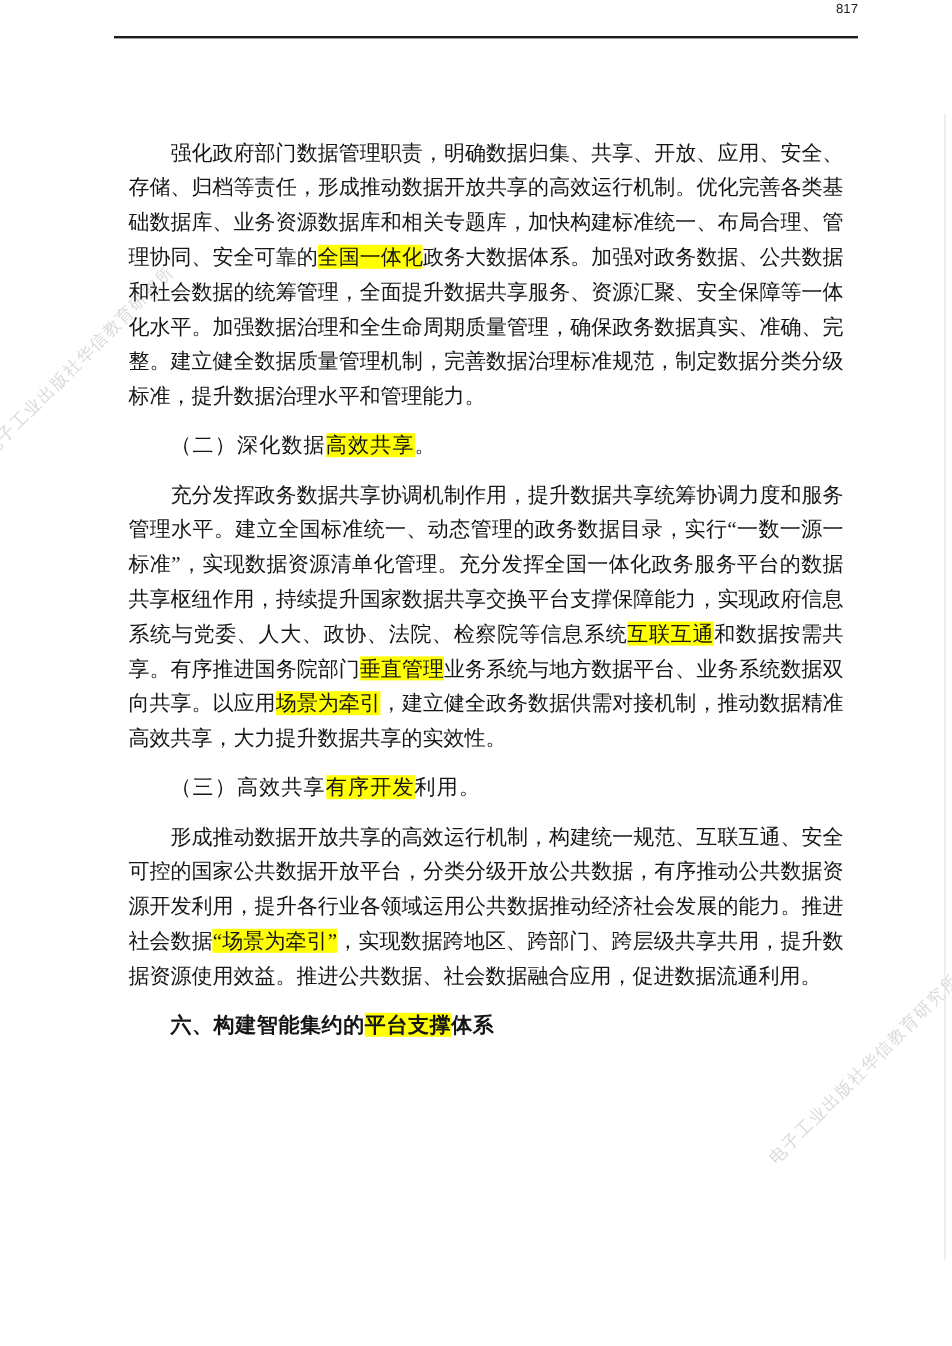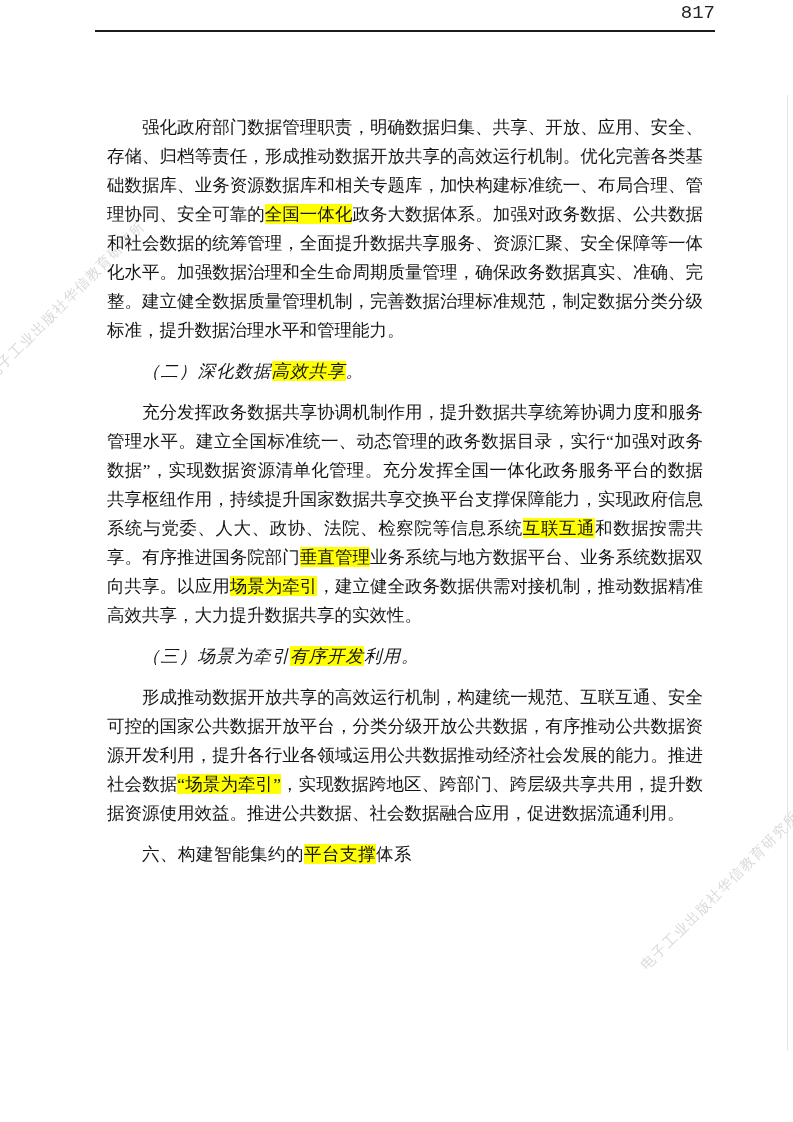--- a/index.html
+++ b/index.html
@@ -15,22 +15,22 @@
     background: #ffffff;
     position: relative;
     overflow: hidden;
     font-family: "Liberation Serif", serif;
     color: #111;
   }
   .page-number {
     position: absolute;
     top: 2px;
     right: 78px;
-    font-size: 19px;
-    font-family: Liberation Mono, monospace;
+    font-size: 11px;
+    font-family: Liberation Sans, sans-serif;
     color: #222;
   }
   .top-rule {
     position: absolute;
     top: 30px;
     left: 95px;
     width: 620px;
     height: 0;
     border-top: 2px solid var(--rule-color);
   }
@@ -40,26 +40,25 @@
     top: 101px;
     width: 620px;
     font-size: 17.5px;
     line-height: 29px;
     text-align: justify;
     text-justify: inter-character;
     color: #151515;
   }
   .content p { margin: 12px; text-indent: 2em; }
   .content p.kai {
-    font-style: italic;           
     letter-spacing: 1px;
   }
   .content p.hei {
     font-style: normal;
-    font-weight: normal;
+    font-weight: bold;
     font-family: "Liberation Sans", sans-serif; 
     letter-spacing: 0.5px;
   }
   .content mark {
     background: var(--hl);
     color: inherit;
     padding: 0;
   }
   .watermark {
     position: absolute;
@@ -88,19 +87,19 @@
 
 <div class="page-number">817</div>
 <div class="top-rule"></div>
 
 <div class="watermark wm-left">电子工业出版社华信教育研究所</div>
 <div class="watermark wm-right">电子工业出版社华信教育研究所</div>
 
 <div class="content" id="doc">
     <p class="body"><span>强化政府部门数据管理职责，明确数据归集、共享、开放、应用、安全、存储、归档等责任，形成推动数据开放共享的高效运行机制。优化完善各类基础数据库、业务资源数据库和相关专题库，加快构建标准统一、布局合理、管理协同、安全可靠的</span><mark>全国一体化</mark><span>政务大数据体系。加强对政务数据、公共数据和社会数据的统筹管理，全面提升数据共享服务、资源汇聚、安全保障等一体化水平。加强数据治理和全生命周期质量管理，确保政务数据真实、准确、完整。建立健全数据质量管理机制，完善数据治理标准规范，制定数据分类分级标准，提升数据治理水平和管理能力。</span></p>
     <p class="kai"><span>（二）深化数据</span><mark>高效共享</mark><span>。</span></p>
-    <p class="body"><span>充分发挥政务数据共享协调机制作用，提升数据共享统筹协调力度和服务管理水平。建立全国标准统一、动态管理的政务数据目录，实行“加强对政务数据”，实现数据资源清单化管理。充分发挥全国一体化政务服务平台的数据共享枢纽作用，持续提升国家数据共享交换平台支撑保障能力，实现政府信息系统与党委、人大、政协、法院、检察院等信息系统</span><mark>互联互通</mark><span>和数据按需共享。有序推进国务院部门</span><mark>垂直管理</mark><span>业务系统与地方数据平台、业务系统数据双向共享。以应用</span><mark>场景为牵引</mark><span>，建立健全政务数据供需对接机制，推动数据精准高效共享，大力提升数据共享的实效性。</span></p>
-    <p class="kai"><span>（三）场景为牵引</span><mark>有序开发</mark><span>利用。</span></p>
+    <p class="body"><span>充分发挥政务数据共享协调机制作用，提升数据共享统筹协调力度和服务管理水平。建立全国标准统一、动态管理的政务数据目录，实行“一数一源一标准”，实现数据资源清单化管理。充分发挥全国一体化政务服务平台的数据共享枢纽作用，持续提升国家数据共享交换平台支撑保障能力，实现政府信息系统与党委、人大、政协、法院、检察院等信息系统</span><mark>互联互通</mark><span>和数据按需共享。有序推进国务院部门</span><mark>垂直管理</mark><span>业务系统与地方数据平台、业务系统数据双向共享。以应用</span><mark>场景为牵引</mark><span>，建立健全政务数据供需对接机制，推动数据精准高效共享，大力提升数据共享的实效性。</span></p>
+    <p class="kai"><span>（三）高效共享</span><mark>有序开发</mark><span>利用。</span></p>
     <p class="body"><span>形成推动数据开放共享的高效运行机制，构建统一规范、互联互通、安全可控的国家公共数据开放平台，分类分级开放公共数据，有序推动公共数据资源开发利用，提升各行业各领域运用公共数据推动经济社会发展的能力。推进社会数据</span><mark>“场景为牵引”</mark><span>，实现数据跨地区、跨部门、跨层级共享共用，提升数据资源使用效益。推进公共数据、社会数据融合应用，促进数据流通利用。</span></p>
     <p class="hei"><span>六、构建智能集约的</span><mark>平台支撑</mark><span>体系</span></p>
   </div>
 
 <div class="page-edge-line"></div>
 
 </body></html>

